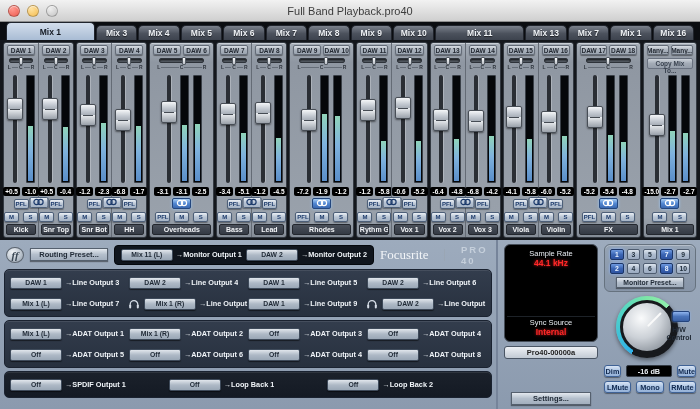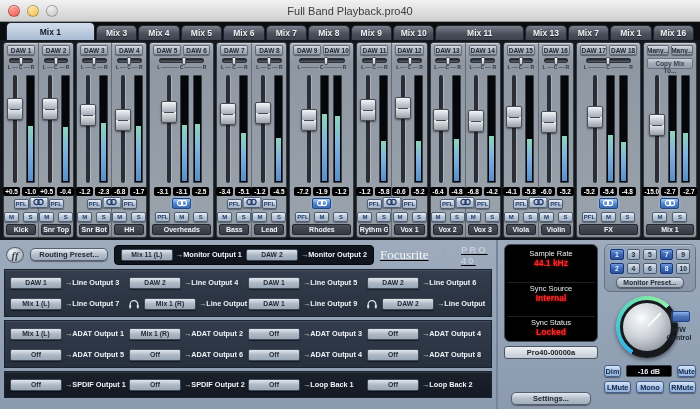--- a/index.html
+++ b/index.html
@@ -51,27 +51,27 @@
   .link{min-width:19px;height:11px;}
   .link.active{background:linear-gradient(#a6cdf4,#5187d2 50%,#3a68b0);border-color:#24477e;box-shadow:0 0 3px #9ccaff;}
   .pair-link{position:absolute;top:154px;left:50%;transform:translateX(-50%);z-index:3;}
   .name{height:11px;width:calc(100% - 4px);margin:1px 2px 0;background:linear-gradient(#4a505a,#343a44);border-radius:2px;color:#f2f4f7;font-size:7px;font-weight:bold;display:flex;align-items:center;justify-content:center;border:1px solid #23272e;white-space:nowrap;overflow:hidden;}
 
   
   .bottom{height:169px;background:linear-gradient(#9dabbd,#8b9aae);display:flex;}
   .routing{width:498px;padding:3px 4px;border-right:2px solid #76849a;}
   .rowa{height:23px;display:flex;align-items:center;gap:6px;padding:0 2px;}
   .logo-ell{width:34px;height:16px;border-radius:50%;background:radial-gradient(ellipse at 35% 30%,#f2f5f8,#b9c2cc 60%,#8b96a2);border:1px solid #5a636e;display:flex;align-items:center;justify-content:center;font-family:"Liberation Serif",serif;font-style:italic;font-weight:bold;font-size:11px;color:#3a4754;}
-  .sbtn{background:linear-gradient(#e4e9ef,#b4bfcc 50%,#a2aebd);border:1px solid #55606e;border-radius:5px;font-size:7.5px;font-weight:bold;color:#222c38;height:13px;padding:0 8px;box-shadow:0 1px 1px rgba(0,0,0,.4);white-space:nowrap;}
+  .sbtn{background:linear-gradient(#e4e9ef,#b4bfcc 50%,#a2aebd);border:1px solid #55606e;border-radius:0;font-size:7.5px;font-weight:bold;color:#222c38;height:13px;padding:0 8px;box-shadow:0 1px 1px rgba(0,0,0,.4);white-space:nowrap;}
   .monbox{height:20px;background:#10151d;border-radius:4px;border:1px solid #05080d;display:flex;align-items:center;gap:4px;padding:0 6px;flex:1;}
-  .brand{display:flex;align-items:center;gap:16px;padding-right:2px;text-decoration:underline;}
+  .brand{display:flex;align-items:center;gap:16px;padding-right:2px;}
   .brand-name{font-family:"Liberation Serif",serif;font-size:13px;color:#f2f5f8;}
   .brand-bar{width:1px;height:12px;background:#9aa6b4;}
   .brand-model{font-size:9.5px;color:#c5cfdb;letter-spacing:2px;font-weight:bold;}
-  .rbox{background:linear-gradient(#333d4d,#27303e);border-radius:0;border:1px solid #1a2230;box-shadow:inset 0 1px 0 rgba(255,255,255,.09);padding:2px 5px;margin-top:3px;}
+  .rbox{background:linear-gradient(#333d4d,#27303e);border-radius:5px;border:1px solid #1a2230;box-shadow:inset 0 1px 0 rgba(255,255,255,.09);padding:2px 5px;margin-top:3px;}
   .rbox.dark{background:linear-gradient(#1b212b,#141a24);background:linear-gradient(#1b212b,#141a24);}
   .rrow{display:flex;height:21px;align-items:center;}
   .rcell{flex:1;display:flex;align-items:center;gap:3px;min-width:0;}
   .rbtn{width:52px;height:12px;flex:none;background:linear-gradient(#e1e6ec,#aeb9c6 50%,#9aa7b6);border:1px solid #3e4a5a;border-radius:2px;font-size:6.8px;font-weight:bold;color:#1e2834;display:flex;align-items:center;justify-content:center;box-shadow:0 1px 1px rgba(0,0,0,.5);padding:0;white-space:nowrap;}
   .rdest{font-size:7.3px;font-weight:bold;color:#f0f4f8;white-space:nowrap;overflow:hidden;}
   .hp{flex:none;margin-right:2px;}
 
   
   .rightpanel{flex:1;display:flex;padding:4px 4px 4px 6px;gap:6px;}
   .statuscol{width:94px;display:flex;flex-direction:column;}
@@ -921,48 +921,40 @@
         </div>
       </div>
     <div class="rbox dark" id="miscbox">
         <div class="rrow">
           <div class="rcell">
             <button class="rbtn">Off</button>
             <span class="rdest">→SPDIF Output 1</span>
           </div>
           <div class="rcell">
             <button class="rbtn">Off</button>
-            <span class="rdest">→SPDIF Output 2</span>
-          </div>
-          <div class="rcell">
-            <button class="rbtn">Off</button>
             <span class="rdest">→Loop Back 1</span>
           </div>
           <div class="rcell">
             <button class="rbtn">Off</button>
             <span class="rdest">→Loop Back 2</span>
           </div>
         </div>
       </div>
   </div>
 
   <div class="rightpanel">
     <div class="statuscol">
       <div class="statusbox" id="statusbox">
           <div class="sitem">
             <div class="slabel">Sample Rate</div>
             <div class="svalue">44.1 kHz</div>
           </div>
           <div class="sitem">
             <div class="slabel">Sync Source</div>
             <div class="svalue">Internal</div>
-          </div>
-          <div class="sitem">
-            <div class="slabel">Sync Status</div>
-            <div class="svalue">Locked</div>
           </div>
         </div>
       <div class="device">Pro40-00000a</div>
       <button class="sbtn settings">Settings...</button>
     </div>
     <div class="moncol">
       <div class="numbox">
         <div class="numgrid" id="numgrid">
             <button class="numbtn active">1</button>
             <button class="numbtn active">2</button>

